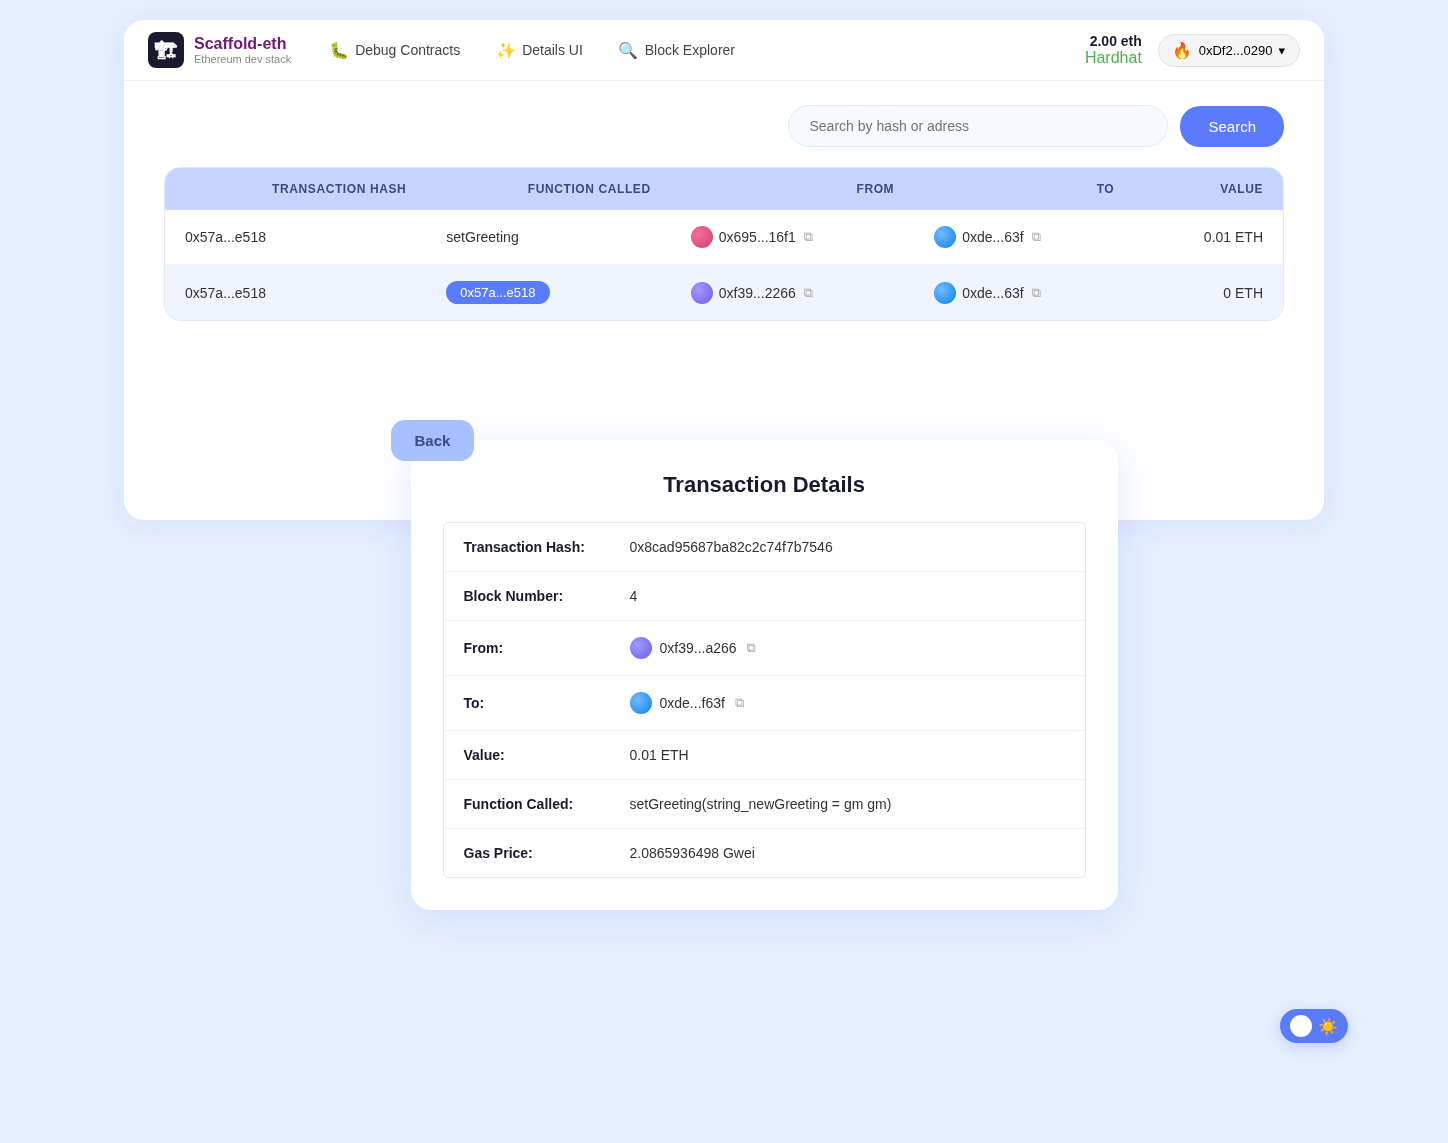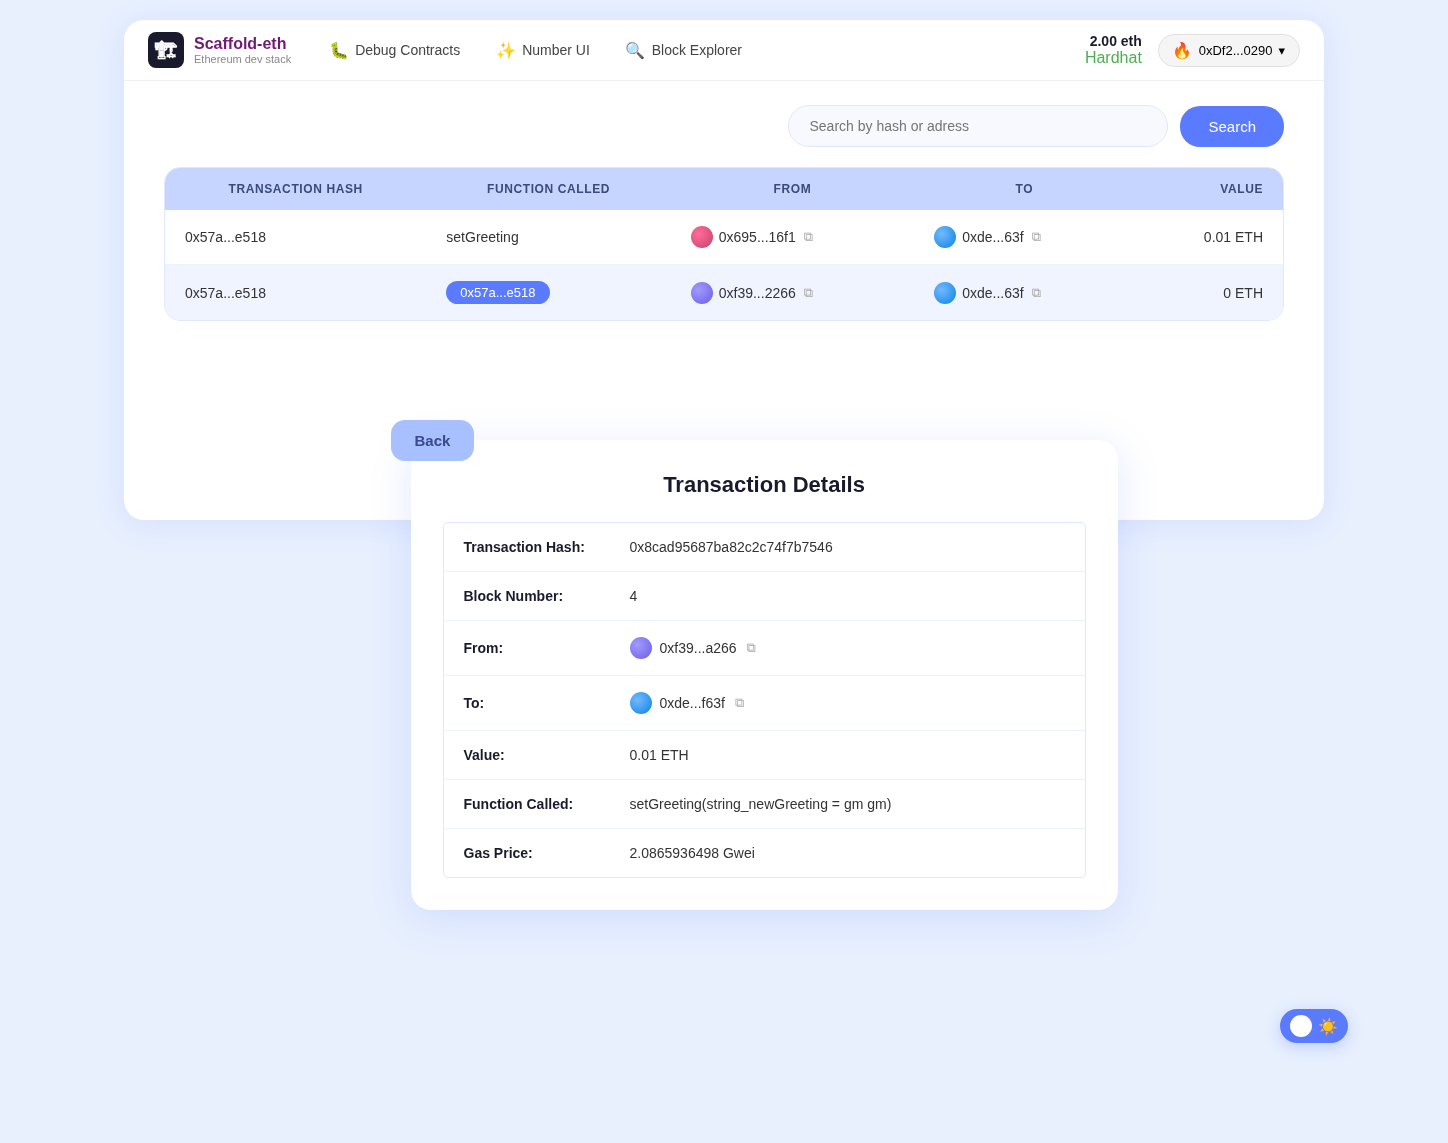--- a/index.html
+++ b/index.html
@@ -148,21 +148,21 @@
     }
     .table {
       width: 100%;
       border-collapse: collapse;
     }
     .table thead tr {
       background: #c5d5ff;
     }
     .table thead th {
       padding: 14px 20px;
-      text-align: center;
+      text-align: right;
       font-size: 12px;
       font-weight: 700;
       letter-spacing: 0.05em;
       color: #3a4a7a;
       text-transform: uppercase;
     }
     .table thead th:last-child { text-align: right; }
     .table tbody tr {
       border-bottom: 1px solid #eef2ff;
       background: white;
@@ -329,21 +329,21 @@
         <div class="brand-sub">Ethereum dev stack</div>
       </div>
     </div>
 
     <a class="nav-item">
       <span class="nav-icon">🐛</span>
       <span>Debug Contracts</span>
     </a>
     <a class="nav-item">
       <span class="nav-icon">✨</span>
-      <span>Number UI</span>
+      <span>Details UI</span>
     </a>
     <a class="nav-item">
       <span class="nav-icon">🔍</span>
       <span>Block Explorer</span>
     </a>
 
     <div class="nav-divider"></div>
 
     <div class="wallet-info">
       <span class="wallet-balance">2.00 eth</span>

